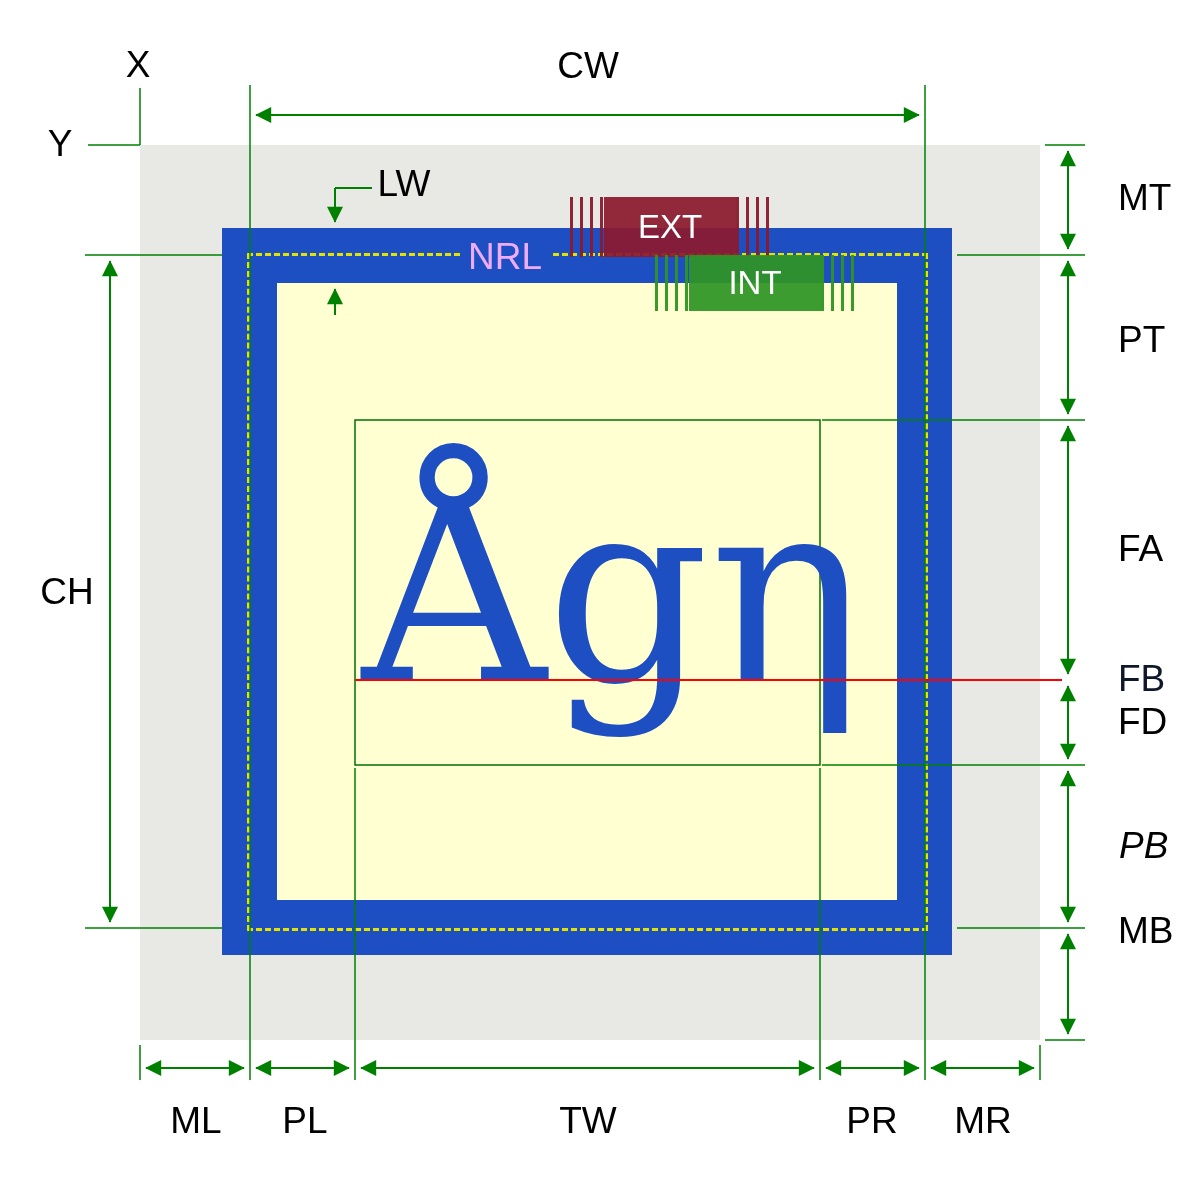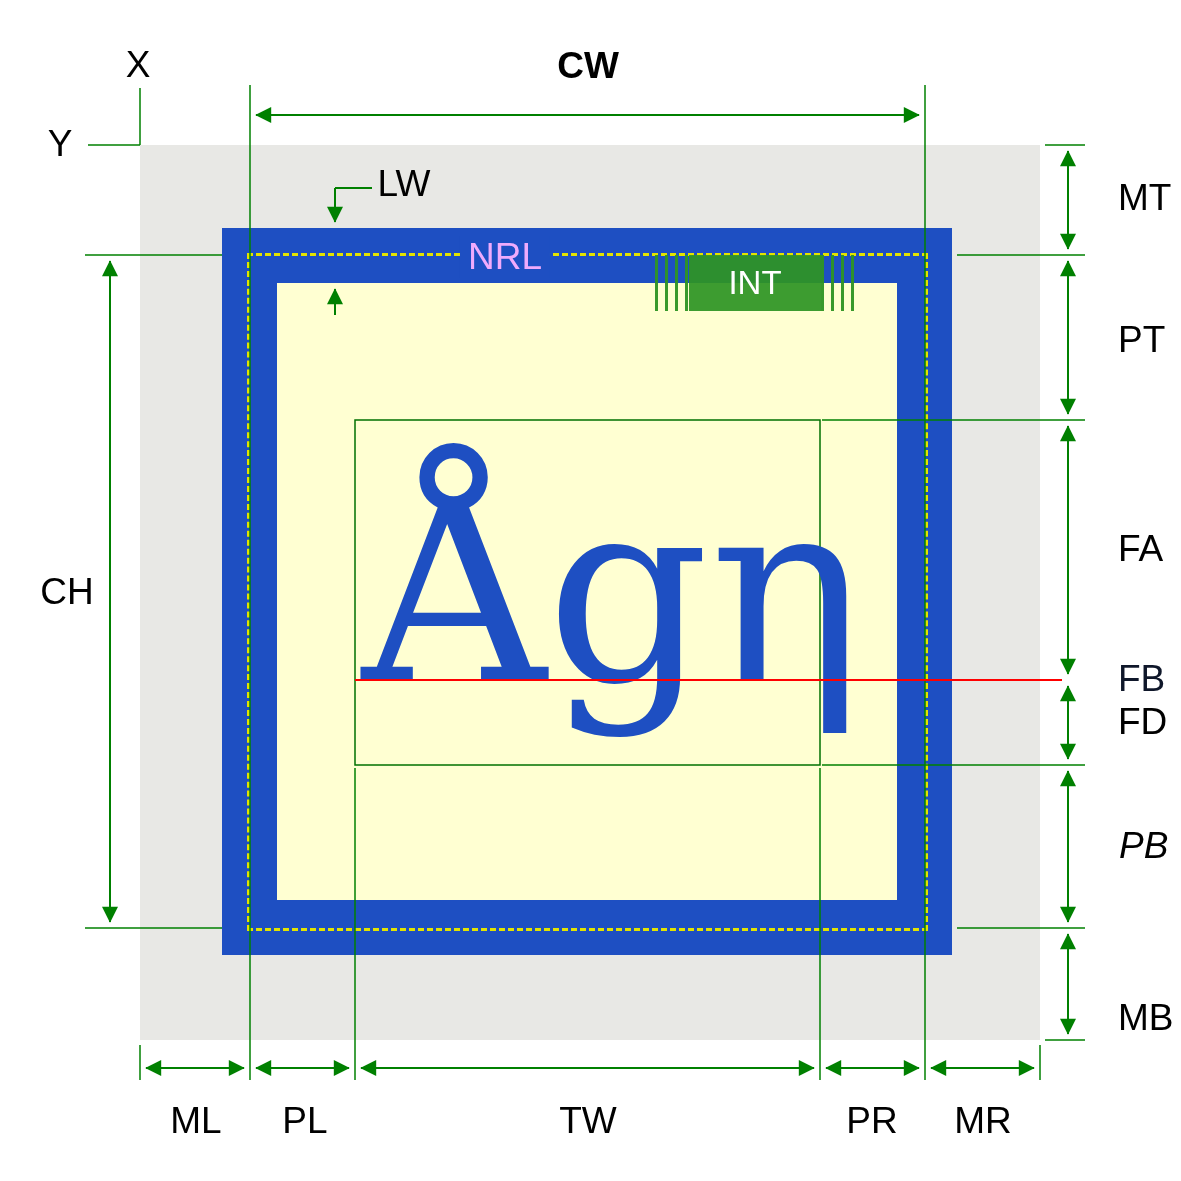--- a/index.html
+++ b/index.html
@@ -31,20 +31,27 @@
 </head>
 <body>
 
 <div class="stage">
 
   <div class="margin-box"></div>
   <div class="border-box"></div>
   <div class="content-box"></div>
   <div class="nrl-rect"></div>
 
+  <div class="ext-box">
+    <div class="hatch maroon"></div>
+    <div class="solid maroon-bg">
+      <span>EXT</span>
+    </div>
+    <div class="hatch maroon"></div>
+  </div>
 
   <div class="int-box">
     <div class="hatch green"></div>
     <div class="solid green-bg">
       <span>INT</span>
     </div>
     <div class="hatch green"></div>
   </div>
 
   <svg class="overlay" width="1181" height="1181" viewBox="0 0 1181 1181">
@@ -102,32 +109,32 @@
       <line x1="931" y1="1068" x2="1034" y2="1068" marker-start="url(#arr)" marker-end="url(#arr)"></line>
 
       <line x1="372" y1="188" x2="335" y2="188"></line>
       <line x1="335" y1="188" x2="335" y2="222" marker-end="url(#arr)"></line>
       <line x1="335" y1="315" x2="335" y2="289" marker-end="url(#arr)"></line>
     </g>
   </svg>
 
   <div class="lbl" style="left:138px;  top:65px;">X</div>
   <div class="lbl" style="left:60px;   top:144px;">Y</div>
-  <div class="lbl" style="left:588px;  top:66px;font-weight:bold;">CW</div>
+  <div class="lbl" style="left:588px;  top:66px;">CW</div>
   <div class="lbl" style="left:404px;  top:184px;">LW</div>
   <div class="lbl nrl" style="left:505px; top:257px;">NRL</div>
   <div class="lbl" style="left:55px;   top:592px;margin-left:12px;">CH</div>
 
   <div class="lbl right" style="left:1103px; top:198px;">MT</div>
   <div class="lbl right" style="left:1103px; top:340px;">PT</div>
   <div class="lbl right" style="left:1103px; top:549px;">FA</div>
   <div class="lbl right fb" style="left:1103px; top:679px;">FB</div>
   <div class="lbl right" style="left:1103px; top:722px;">FD</div>
   <div class="lbl right" style="left:1104px; top:846px;font-style:italic;">PB</div>
-  <div class="lbl right" style="left:1103px; top:1018px;text-align:right;">MB</div>
+  <div class="lbl right" style="left:1103px; top:931px;text-align:right;">MB</div>
 
   <div class="lbl" style="left:196px; top:1121px;">ML</div>
   <div class="lbl" style="left:305px; top:1121px;">PL</div>
   <div class="lbl" style="left:588px; top:1121px;">TW</div>
   <div class="lbl" style="left:872px; top:1121px;">PR</div>
   <div class="lbl" style="left:983px; top:1121px;">MR</div>
 
 </div>
 
 </body></html>

